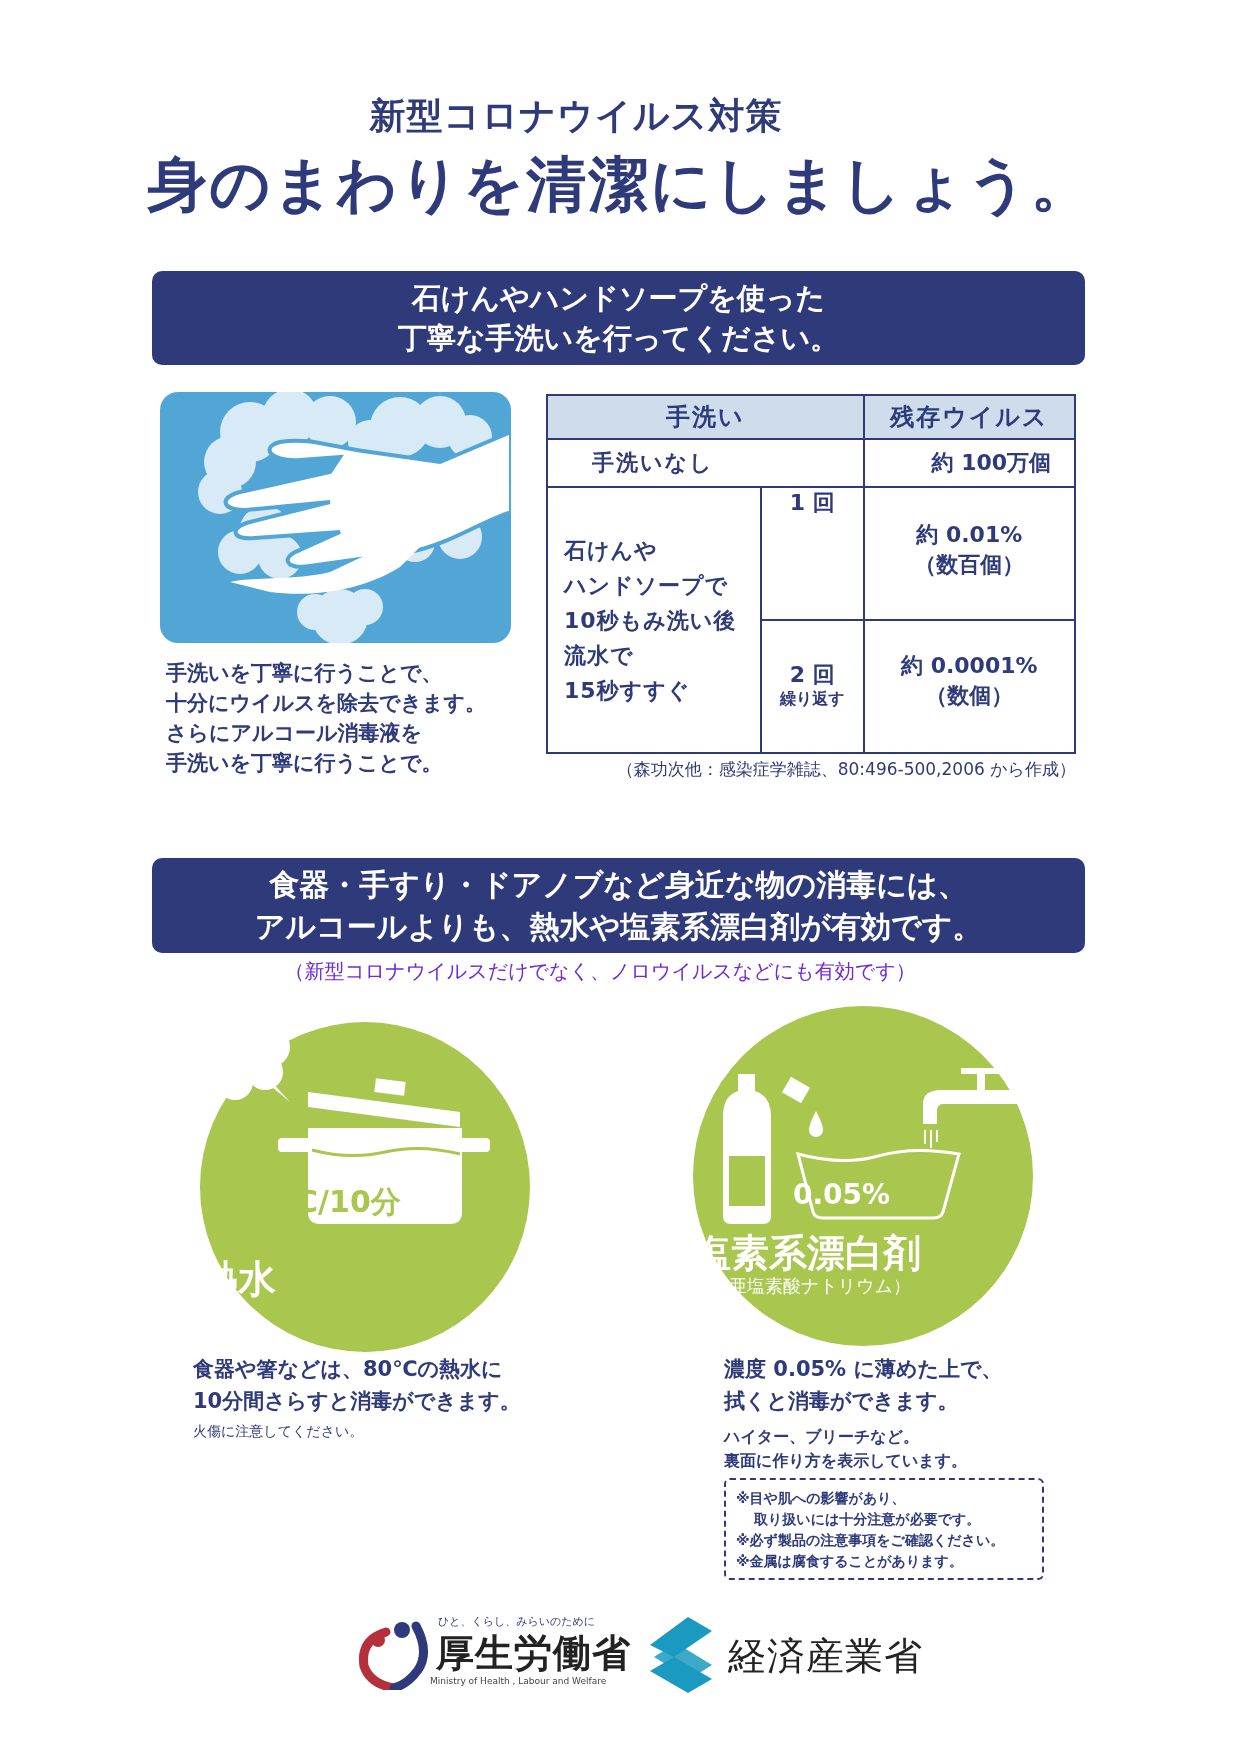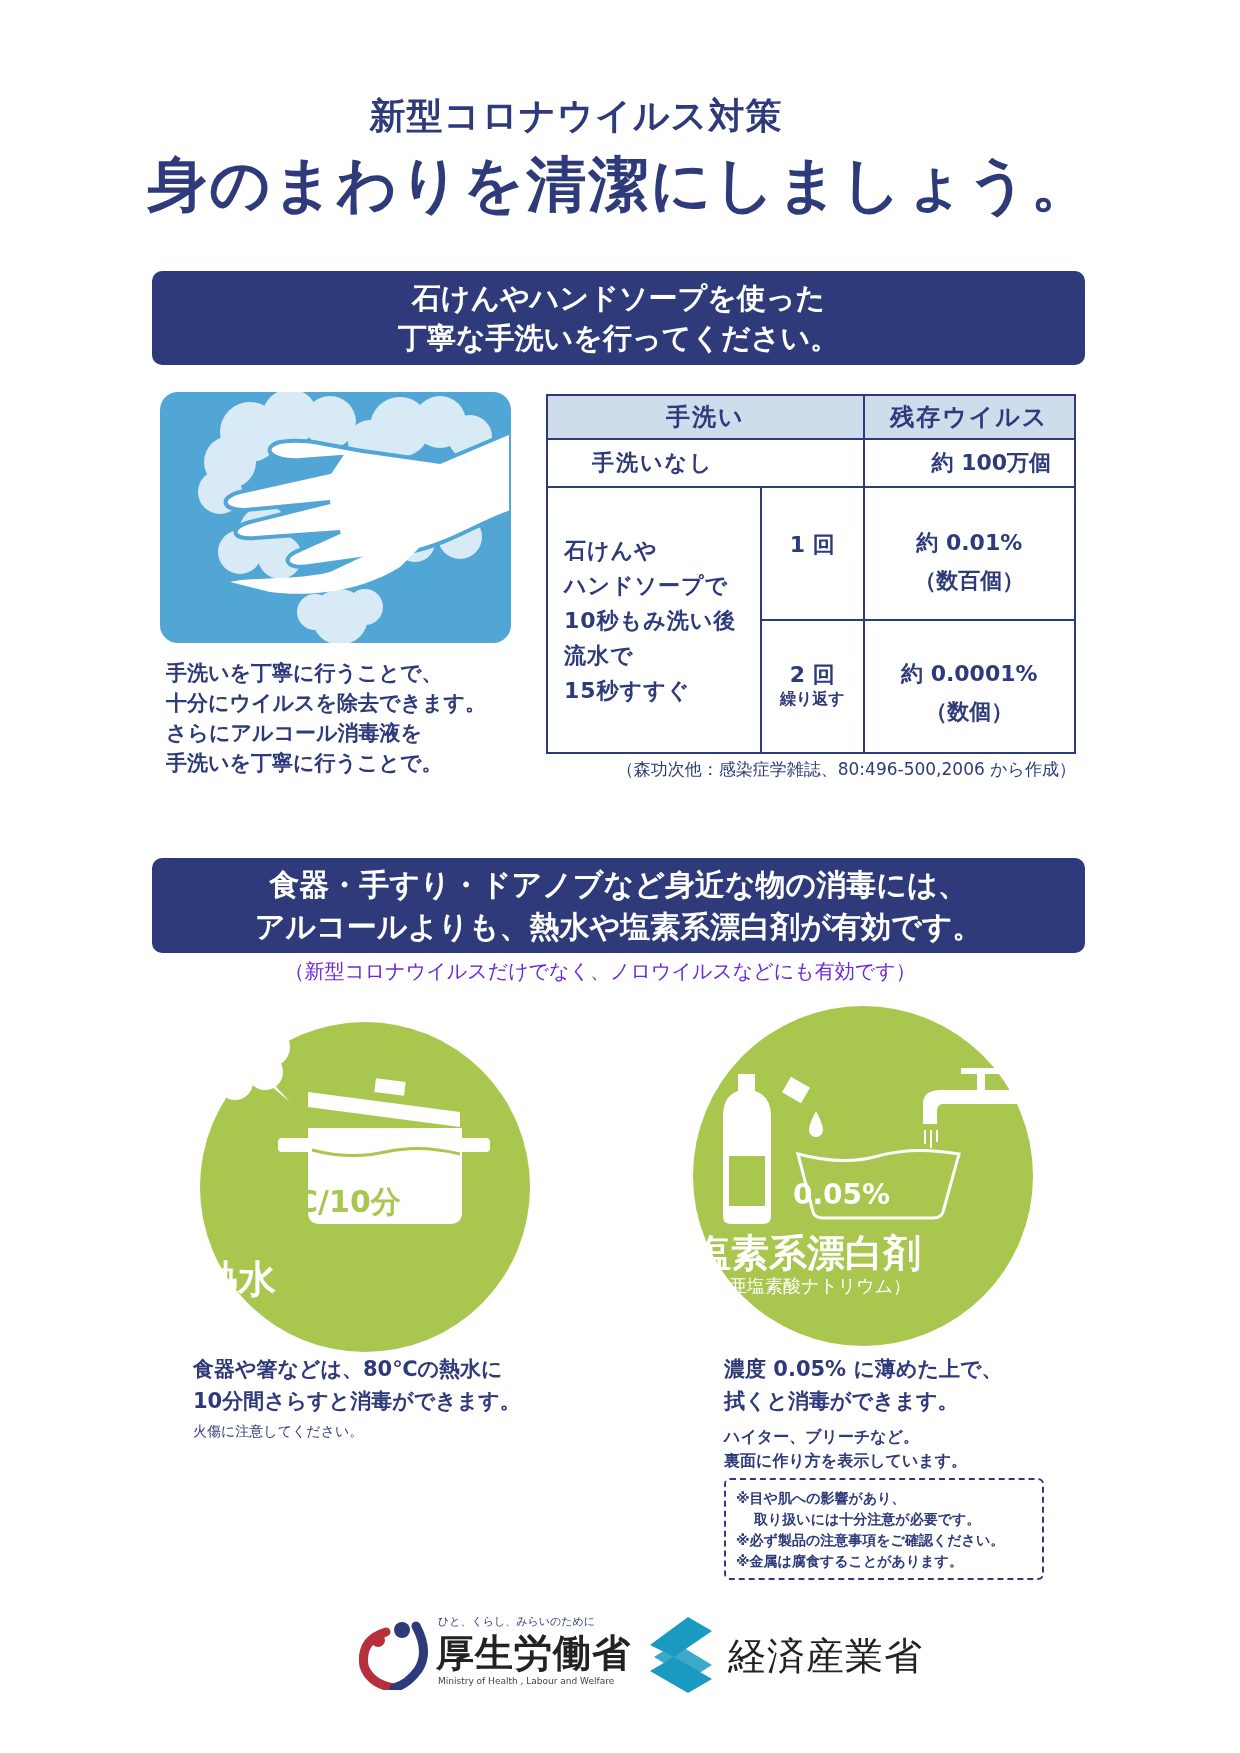--- a/index.html
+++ b/index.html
@@ -30,21 +30,21 @@
   .vtable th { background: #cfdceb; height: 44px; font-size: 24px; text-align: center; letter-spacing: 2px; }
   .vtable td { font-size: 22px; }
   .row-none td { height: 48px; padding-left: 44px; }
   .cell-none { padding-left: 16px; letter-spacing: 2px; }
   .cell-center { text-align: center; }
   .cell-method { padding-left: 16px; line-height: 35px; vertical-align: middle; letter-spacing: 1px; }
   .cell-method span { display: block; }
   .row-once td { height: 133px; }
   .row-twice td { height: 133px; }
   .small-repeat { display: block; font-size: 16px; line-height: 20px; }
-  .val-line { display: block; line-height: 30px; margin-top: 8px; }
+  .val-line { display: block; line-height: 30px; }
 
   .source-note { left: 546px; top: 758px; width: 530px; text-align: right; font-size: 17px; color: #2e3a7a; }
 
   .banner2-note { left: 0; width: 1200px; top: 958px; text-align: center; font-size: 20px; font-weight: normal; color: #6d28d9; }
 
   
   .circle { border-radius: 50%; background: #a9c64f; overflow: visible; }
   .circle-hot { left: 200px; top: 1022px; width: 330px; height: 330px; }
   .circle-bleach { left: 693px; top: 1006px; width: 340px; height: 340px; }
 
@@ -60,21 +60,21 @@
   .desc-sub2 span { display: block; }
 
   .caution-box { left: 724px; top: 1478px; width: 320px; height: 102px; border: 2px dashed #2e3a7a; border-radius: 6px; padding: 8px 10px; font-size: 14px; font-weight: bold; line-height: 21px; color: #2e3a7a; }
   .caution-box span { display: block; }
   .indent { padding-left: 18px; }
 
   
   .logo-mhlw { left: 356px; top: 1612px; width: 240px; height: 78px; }
   .mhlw-tagline { position: absolute; left: 82px; top: 2px; font-size: 11px; color: #2e3a7a; white-space: nowrap; }
   .mhlw-name { position: absolute; left: 80px; top: 16px; font-size: 38px; font-weight: bold; color: #222; letter-spacing: 1px; white-space: nowrap; }
-  .mhlw-en { position: absolute; left: 82px; top: 64px; font-size: 9px; color: #444; white-space: nowrap; }
+  .mhlw-en { position: absolute; left: 74px; top: 64px; font-size: 9px; color: #444; white-space: nowrap; }
   .logo-meti { left: 650px; top: 1615px; width: 260px; height: 78px; }
   .meti-name { position: absolute; left: 78px; top: 16px; font-size: 38px; color: #222; letter-spacing: 1px; white-space: nowrap; }
 </style>
 </head>
 <body>
 
 <div class="abs subtitle">新型コロナウイルス対策</div>
 <div class="abs main-title">身のまわりを清潔にしましょう。</div>
 
 <div class="abs banner banner1">
@@ -135,21 +135,21 @@
     <td class="cell-center">約 100万個</td>
   </tr>
   <tr class="row-once">
     <td rowspan="2" class="cell-method">
       <span>石けんや</span>
       <span>ハンドソープで</span>
       <span>10秒もみ洗い後</span>
       <span>流水で</span>
       <span>15秒すすぐ</span>
     </td>
-    <td class="cell-center" style="vertical-align:top;padding-top:42px;">
+    <td class="cell-center" style="vertical-align:top;">
       <span>1 回</span>
     </td>
     <td class="cell-center" style="vertical-align:top;padding-top:32px;">
       <span class="val-line">約 0.01%</span>
       <span class="val-line">（数百個）</span>
     </td>
   </tr>
   <tr class="row-twice">
     <td class="cell-center" style="vertical-align:top;padding-top:40px;">
       <span style="display:block;line-height:28px;">2 回</span>

